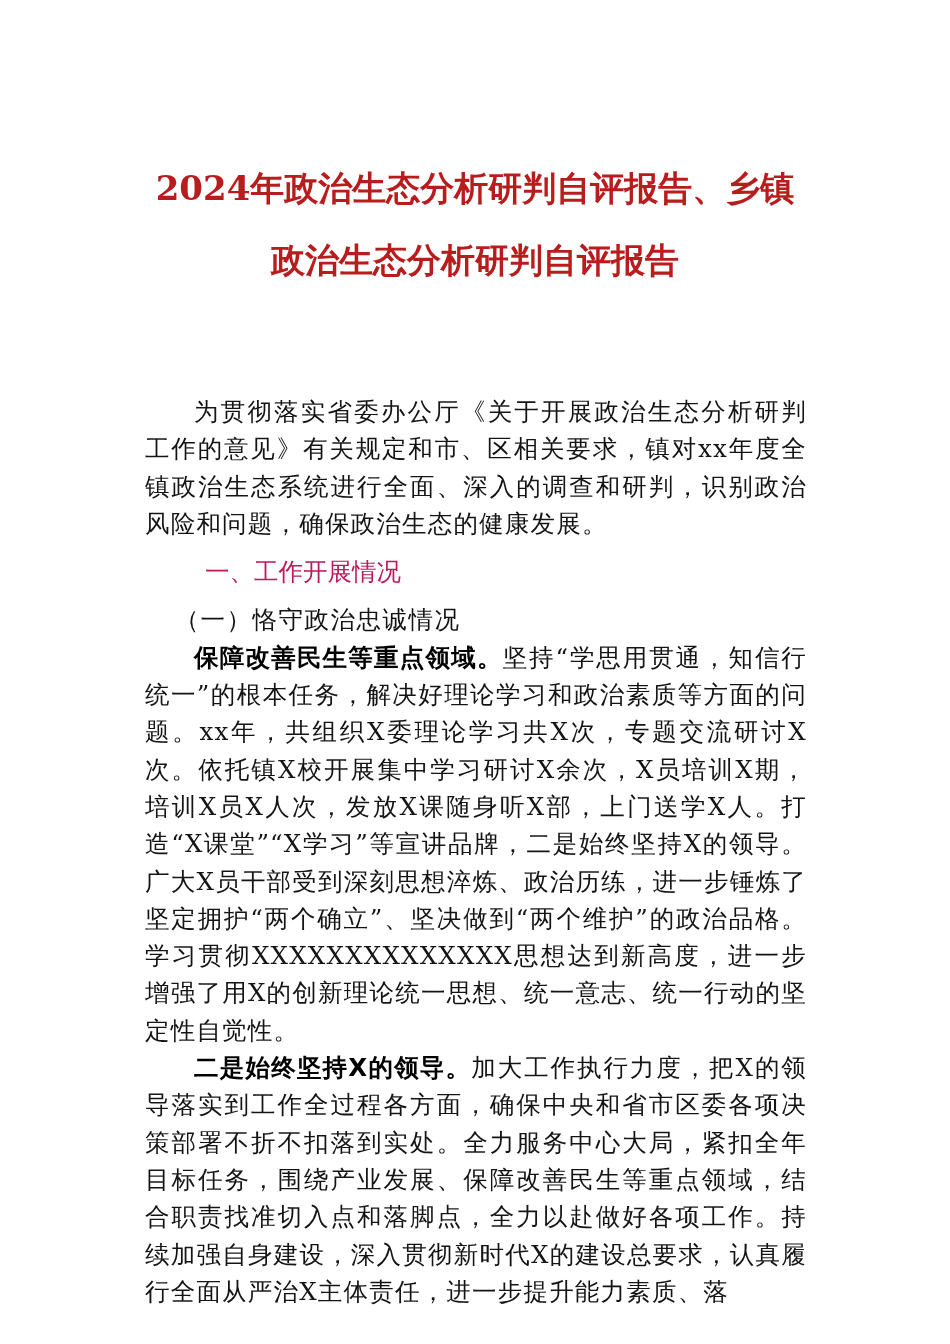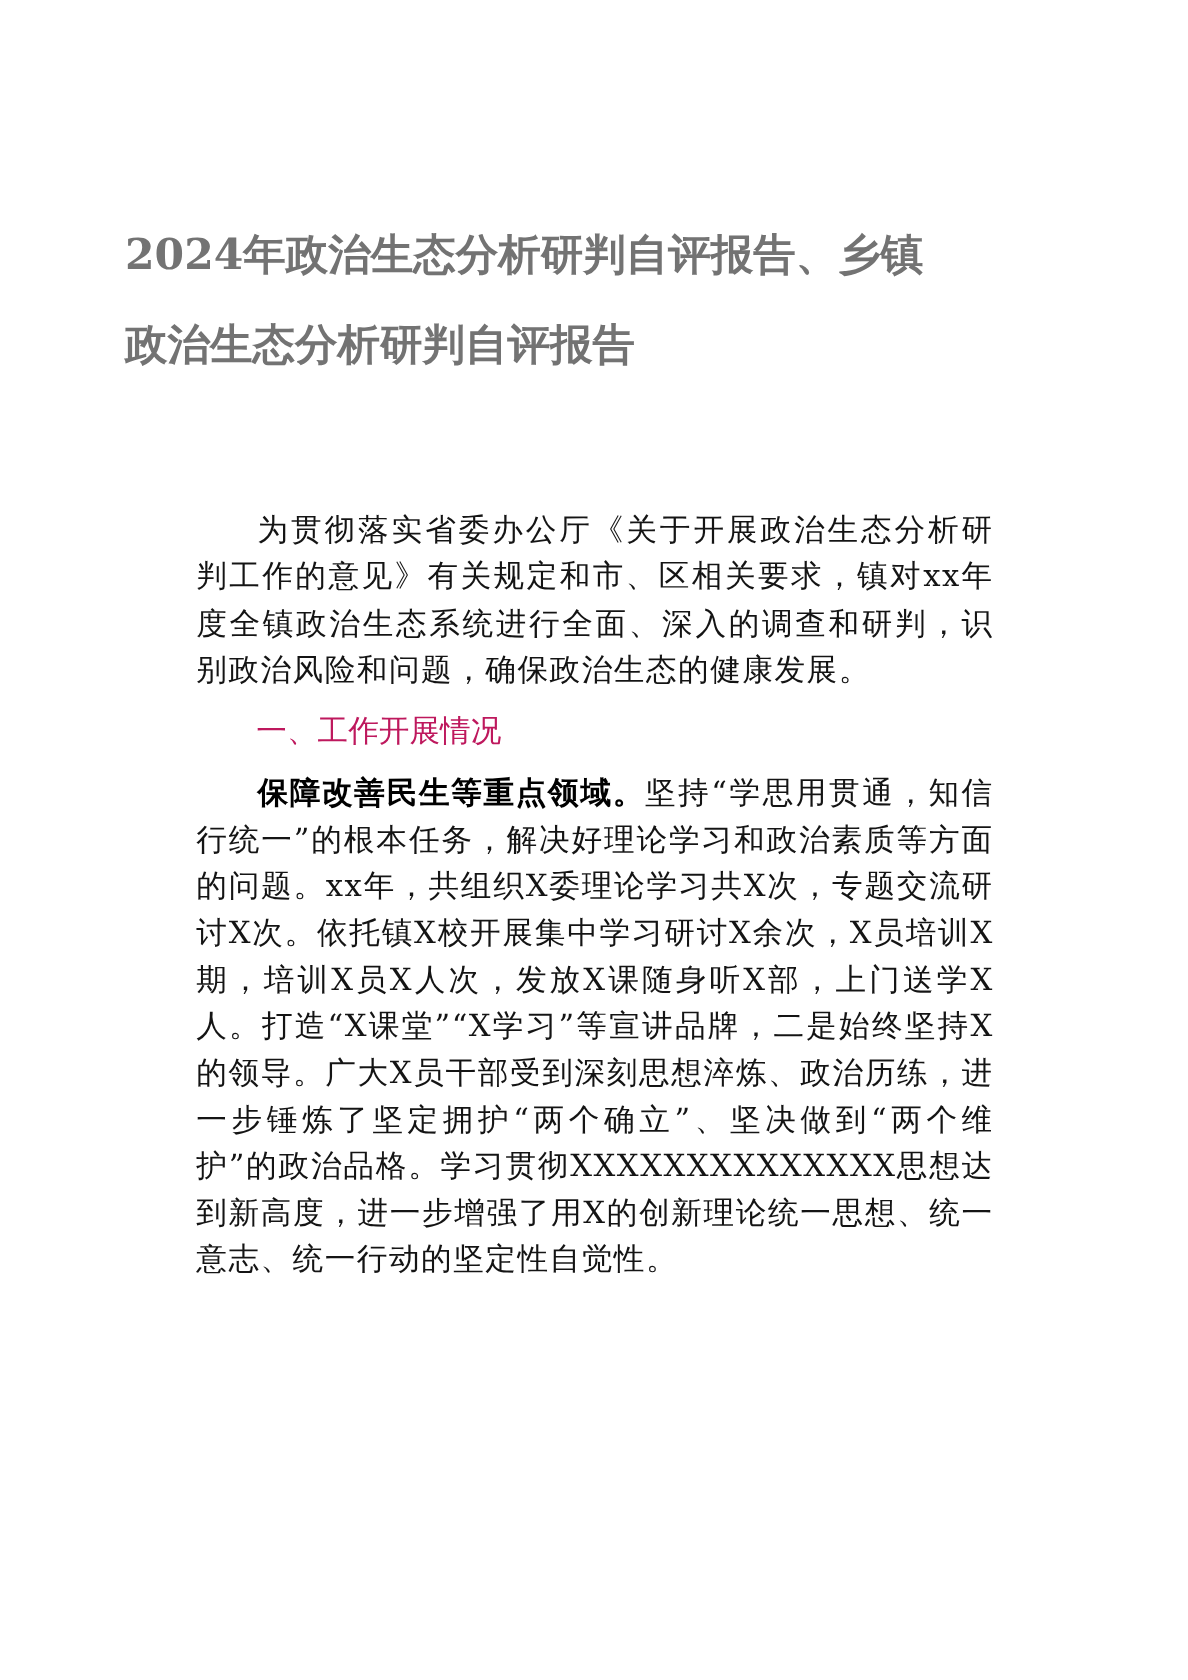--- a/index.html
+++ b/index.html
@@ -19,43 +19,44 @@
     position: absolute;
     left: 0; top: 0;
     width: 950px;
     height: 1344px;
     background: #ffffff;
   }
   .title {
     position: absolute;
     left: 100px;
     width: 750px;
-    top: 168px;
+    top: 152px;
+    text-align: center;
     font-family: "DejaVu Serif", "Liberation Serif", serif;
     font-weight: bold;
     font-size: 34px;
     line-height: 72px;
     letter-spacing: 0px;
-    color: #737373;
+    color: #b91c1c;
   }
   .title .line { display: block; white-space: nowrap; }
   .body {
     position: absolute;
     left: 145px;
     width: 662px;
     top: 393px;
     font-size: 24.5px;
     line-height: 37.3px;
     letter-spacing: 1.2px;
     text-align: justify;
     text-justify: inter-character;
     color: #141414;
   }
   .para {
-    margin: 12px;
+    margin: 0;
     text-indent: 2em;
   }
   .h1 {
     margin: 11px;
     text-indent: 2em;
     font-family: "DejaVu Sans", "Liberation Sans", sans-serif;
     font-size: 24.5px;
     letter-spacing: 0px;
     color: #be185d;
   }
@@ -79,18 +80,20 @@
   <div class="title">
     <span class="line">2024年政治生态分析研判自评报告、乡镇</span>
     <span class="line">政治生态分析研判自评报告</span>
   </div>
 
   <div class="body">
     <p class="para">为贯彻落实省委办公厅《关于开展政治生态分析研判工作的意见》有关规定和市、区相关要求，镇对xx年度全镇政治生态系统进行全面、深入的调查和研判，识别政治风险和问题，确保政治生态的健康发展。</p>
 
     <p class="h1">一、工作开展情况</p>
 
+    <p class="h2">（一）恪守政治忠诚情况</p>
 
     <p class="para"><span class="lead">保障改善民生等重点领域。</span><span>坚持“学思用贯通，知信行统一”的根本任务，解决好理论学习和政治素质等方面的问题。xx年，共组织X委理论学习共X次，专题交流研讨X次。依托镇X校开展集中学习研讨X余次，X员培训X期，培训X员X人次，发放X课随身听X部，上门送学X人。打造“X课堂”“X学习”等宣讲品牌，二是始终坚持X的领导。广大X员干部受到深刻思想淬炼、政治历练，进一步锤炼了坚定拥护“两个确立”、坚决做到“两个维护”的政治品格。学习贯彻XXXXXXXXXXXXXX思想达到新高度，进一步增强了用X的创新理论统一思想、统一意志、统一行动的坚定性自觉性。</span></p>
 
+    <p class="para"><span class="lead">二是始终坚持X的领导。</span><span>加大工作执行力度，把X的领导落实到工作全过程各方面，确保中央和省市区委各项决策部署不折不扣落到实处。全力服务中心大局，紧扣全年目标任务，围绕产业发展、保障改善民生等重点领域，结合职责找准切入点和落脚点，全力以赴做好各项工作。持续加强自身建设，深入贯彻新时代X的建设总要求，认真履行全面从严治X主体责任，进一步提升能力素质、落</span></p>
   </div>
 
 </div>
 
 </body></html>

